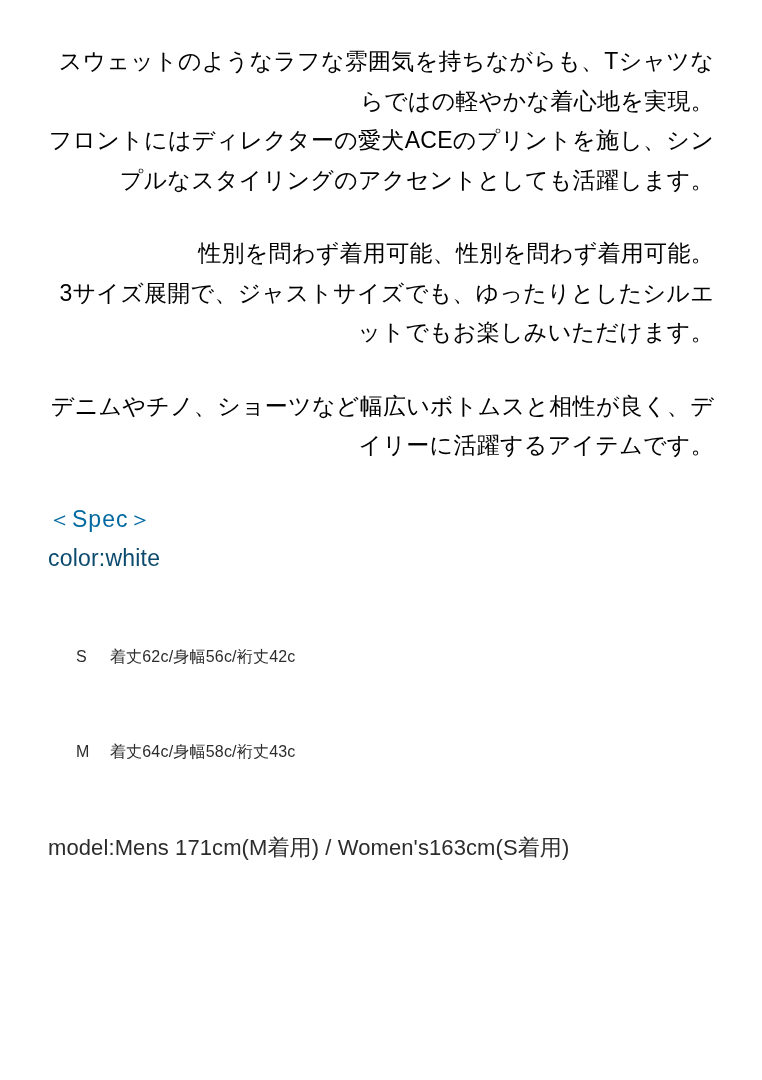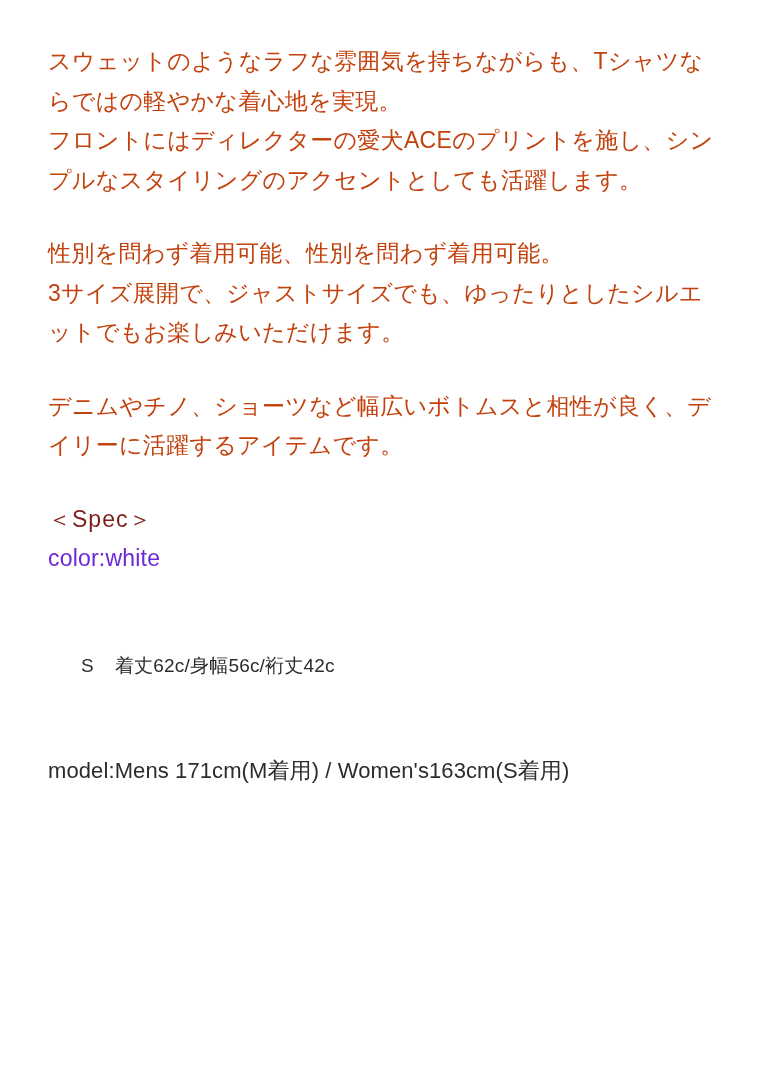--- a/index.html
+++ b/index.html
@@ -20,50 +20,51 @@
     width: 762px;
     min-height: 1080px;
     box-sizing: border-box;
     padding: 42px 48px 0 48px;
     background: #ffffff;
   }
   .block {
     font-size: 23px;
     line-height: 1.72;
     letter-spacing: 0.3px;
-    color: #c2410c;
+    color: #000000;
     font-weight: 400;
     margin: 0;
     white-space: pre-wrap;
     word-break: break-word;
+    text-align: right;
   }
   .spacer-lg { height: 34px; }
   .spacer-md { height: 30px; }
 
   .spec-heading {
     font-size: 23px;
     line-height: 1.72;
-    color: #7f1d1d;
+    color: #0369a1;
     letter-spacing: 1px;
     margin: 0;
   }
   .spec-color {
     font-size: 23px;
     line-height: 1.72;
-    color: #6d28d9;
+    color: #0c4a6e;
     margin: 0;
     letter-spacing: 0.2px;
   }
   .size-list {
     margin: 0;
     padding: 0;
     list-style: none;
   }
   .size-row {
-    font-size: 19px;
+    font-size: 16px;
     line-height: 1.98;
     color: #2c2c2c;
     letter-spacing: 0.2px;
     display: block;
     white-space: pre;
   }
   .size-label {
     display: inline-block;
     min-width: 34px;
   }
@@ -97,19 +98,22 @@
 
   <p class="spec-heading">＜Spec＞</p>
   <p class="spec-color">color:white</p>
 
   <div class="spacer-md"></div>
 
   <ul class="size-list">
     <li class="size-row">
       <span class="size-label">S</span><span>着丈62c/身幅56c/裄丈42c</span>
     </li>
+    <li class="size-row">
+      <span class="size-label">M</span><span>着丈64c/身幅58c/裄丈43c</span>
+    </li>
   </ul>
 
   <div class="spacer-md"></div>
 
   <p class="model-line">model:Mens 171cm(M着用) / Women's163cm(S着用)</p>
 
 </div>
 
 </body></html>

